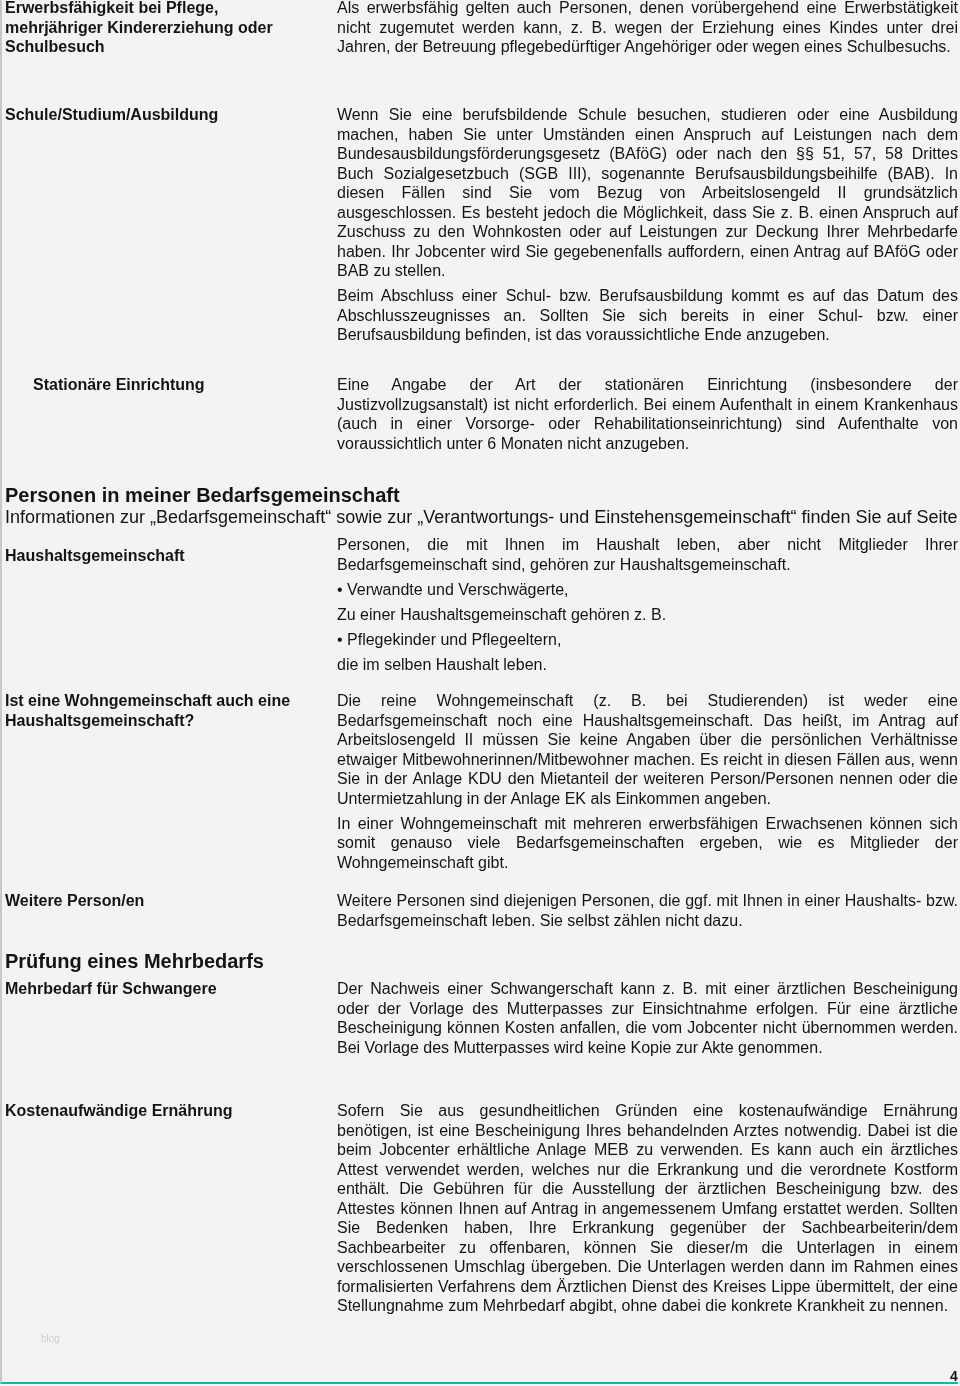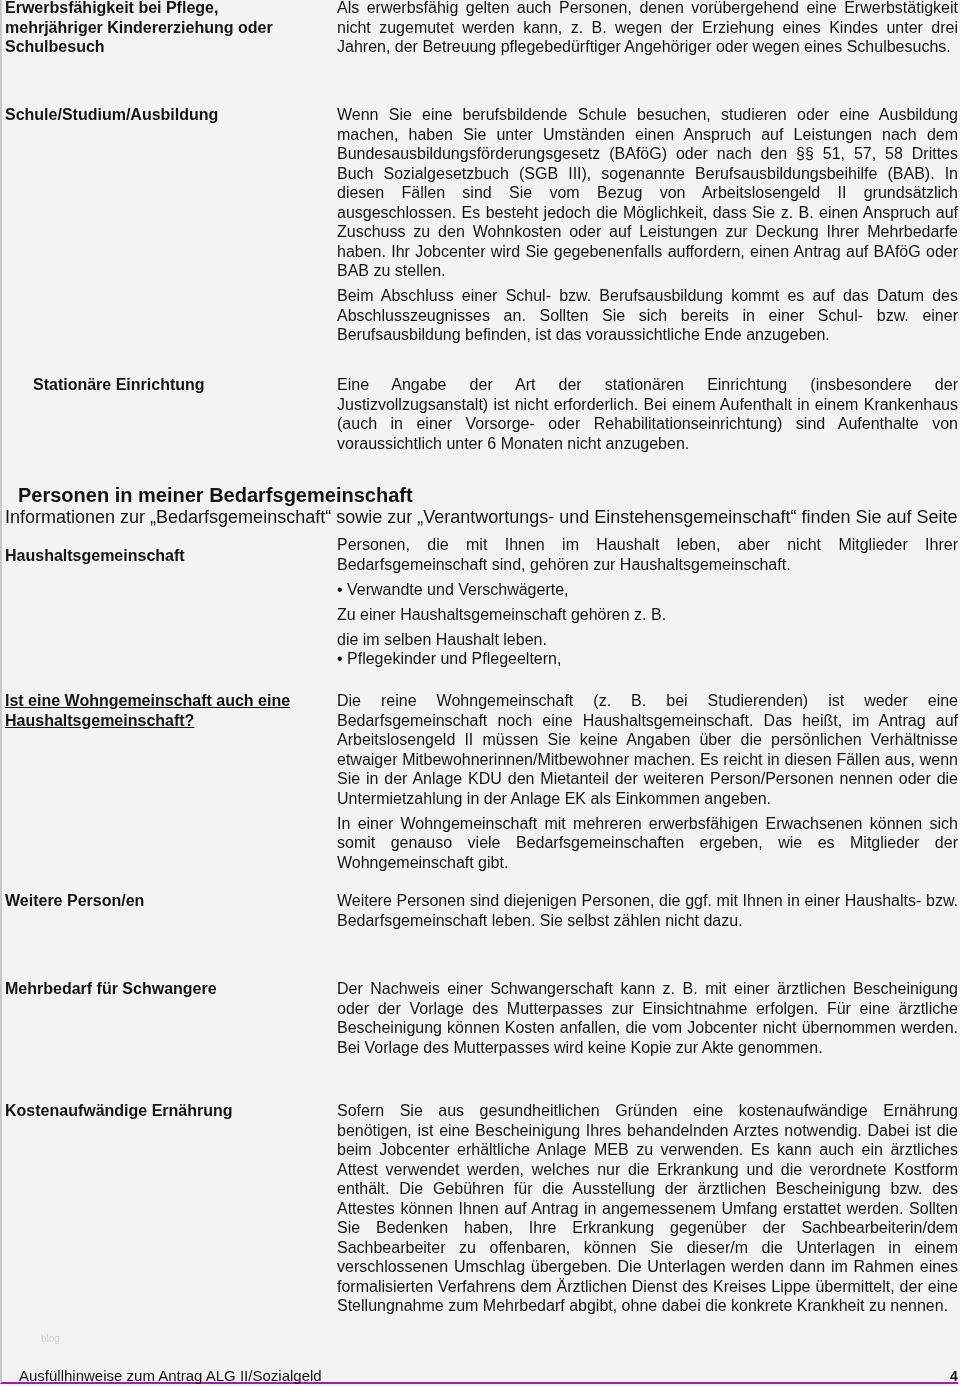--- a/index.html
+++ b/index.html
@@ -6,36 +6,36 @@
   body {
     width: 960px; height: 1386px; overflow: hidden;
     background: #f3f3f3;
     font-family: "Liberation Sans", sans-serif;
     color: #141414;
     position: relative;
   }
   .page {
     position: absolute; left: 0; top: 0; width: 958px; height: 1384px;
     border-left: 2px solid #c8c8c8;
-    border-bottom: 2px solid #a21caf;
+    border-bottom: 2px solid #14b8a6;
     box-sizing: border-box;
   }
   .label {
     position: absolute; left: 3px; width: 310px;
     font-weight: bold; font-size: 16px; line-height: 19.5px;
   }
   .text {
     position: absolute; left: 335px; width: 621px;
     font-size: 16px; line-height: 19.5px; text-align: justify;
   }
   .text p { margin: 0 0 5.5px 0; }
   .text p.last { margin-bottom: 0; }
   .text .bullet { text-align: left; }
   .h2 {
-    position: absolute; left: 16px; font-weight: bold; font-size: 20px; line-height: 22px;
+    position: absolute; left: 3px; font-weight: bold; font-size: 20px; line-height: 22px;
   }
   .intro {
     position: absolute; left: 3px; font-size: 18px; line-height: 19px; white-space: nowrap;
   }
   .footer-left {
     position: absolute; left: 17px; top: 1367px; font-size: 15px; line-height: 18px;
   }
   .footer-right {
     position: absolute; left: 948px; top: 1367px; font-size: 14px; font-weight: bold; line-height: 18px;
   }
@@ -65,43 +65,43 @@
   </div>
 
   <div class="h2" style="top:484px;">Personen in meiner Bedarfsgemeinschaft</div>
   <div class="intro" style="top:508px;">Informationen zur „Bedarfsgemeinschaft“ sowie zur „Verantwortungs- und Einstehensgemeinschaft“ finden Sie auf Seite 2.</div>
 
   <div class="label" style="top:546px;">Haushaltsgemeinschaft</div>
   <div class="text" style="top:535px;">
     <p>Personen, die mit Ihnen im Haushalt leben, aber nicht Mitglieder Ihrer Bedarfsgemeinschaft sind, gehören zur Haushaltsgemeinschaft.</p>
     <p class="bullet">• Verwandte und Verschwägerte,</p>
     <p class="bullet">Zu einer Haushaltsgemeinschaft gehören z. B.</p>
+    <p class="bullet">• Pflegekinder und Pflegeeltern,</p>
     <p class="bullet last">die im selben Haushalt leben.</p>
-    <p class="bullet">• Pflegekinder und Pflegeeltern,</p>
   </div>
 
-  <div class="label" style="top:691px;text-decoration:underline;">Ist eine Wohngemeinschaft auch eine Haushaltsgemeinschaft?</div>
+  <div class="label" style="top:691px;">Ist eine Wohngemeinschaft auch eine Haushaltsgemeinschaft?</div>
   <div class="text" style="top:691px;">
     <p>Die reine Wohngemeinschaft (z. B. bei Studierenden) ist weder eine Bedarfsgemeinschaft noch eine Haushaltsgemeinschaft. Das heißt, im Antrag auf Arbeitslosengeld II müssen Sie keine Angaben über die persönlichen Verhältnisse etwaiger Mitbewohnerinnen/Mitbewohner machen. Es reicht in diesen Fällen aus, wenn Sie in der Anlage KDU den Mietanteil der weiteren Person/Personen nennen oder die Untermietzahlung in der Anlage EK als Einkommen angeben.</p>
     <p class="last">In einer Wohngemeinschaft mit mehreren erwerbsfähigen Erwachsenen können sich somit genauso viele Bedarfsgemeinschaften ergeben, wie es Mitglieder der Wohngemeinschaft gibt.</p>
   </div>
 
   <div class="label" style="top:891px;">Weitere Person/en</div>
   <div class="text" style="top:891px;">
     <p class="last">Weitere Personen sind diejenigen Personen, die ggf. mit Ihnen in einer Haushalts- bzw. Bedarfsgemeinschaft leben. Sie selbst zählen nicht dazu.</p>
   </div>
 
+  <div class="h2" style="top:950px;">Prüfung eines Mehrbedarfs</div>
 
   <div class="label" style="top:979px;">Mehrbedarf für Schwangere</div>
   <div class="text" style="top:979px;">
     <p class="last">Der Nachweis einer Schwangerschaft kann z. B. mit einer ärztlichen Bescheinigung oder der Vorlage des Mutterpasses zur Einsichtnahme erfolgen. Für eine ärztliche Bescheinigung können Kosten anfallen, die vom Jobcenter nicht übernommen werden. Bei Vorlage des Mutterpasses wird keine Kopie zur Akte genommen.</p>
   </div>
 
   <div class="label" style="top:1101px;">Kostenaufwändige Ernährung</div>
   <div class="text" style="top:1101px;">
     <p class="last">Sofern Sie aus gesundheitlichen Gründen eine kostenaufwändige Ernährung benötigen, ist eine Bescheinigung Ihres behandelnden Arztes notwendig. Dabei ist die beim Jobcenter erhältliche Anlage MEB zu verwenden. Es kann auch ein ärztliches Attest verwendet werden, welches nur die Erkrankung und die verordnete Kostform enthält. Die Gebühren für die Ausstellung der ärztlichen Bescheinigung bzw. des Attestes können Ihnen auf Antrag in angemessenem Umfang erstattet werden. Sollten Sie Bedenken haben, Ihre Erkrankung gegenüber der Sachbearbeiterin/dem Sachbearbeiter zu offenbaren, können Sie dieser/m die Unterlagen in einem verschlossenen Umschlag übergeben. Die Unterlagen werden dann im Rahmen eines formalisierten Verfahrens dem Ärztlichen Dienst des Kreises Lippe übermittelt, der eine Stellungnahme zum Mehrbedarf abgibt, ohne dabei die konkrete Krankheit zu nennen.</p>
   </div>
 
   <div class="watermark">blog</div>
 
-  <div class="footer-left">Ausfüllhinweise zum Antrag ALG II/Sozialgeld</div>
   <div class="footer-right">4</div>
 </div>
 
 </body></html>

